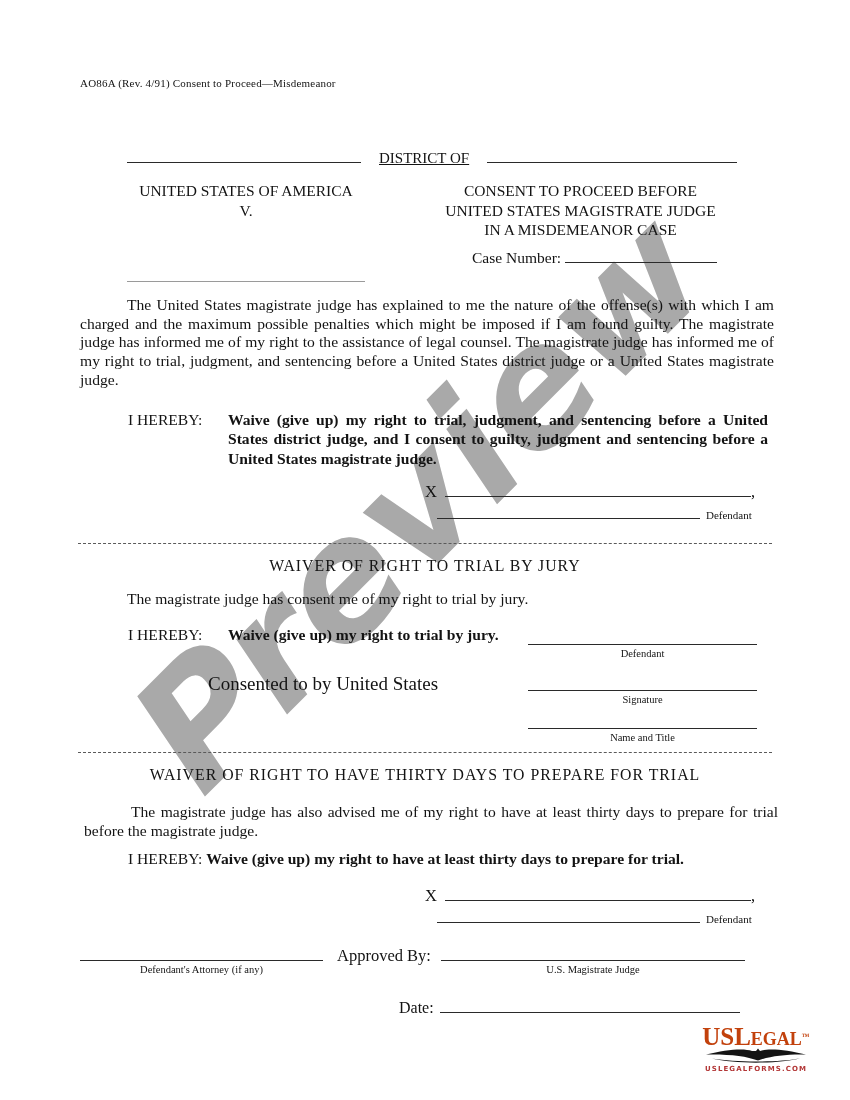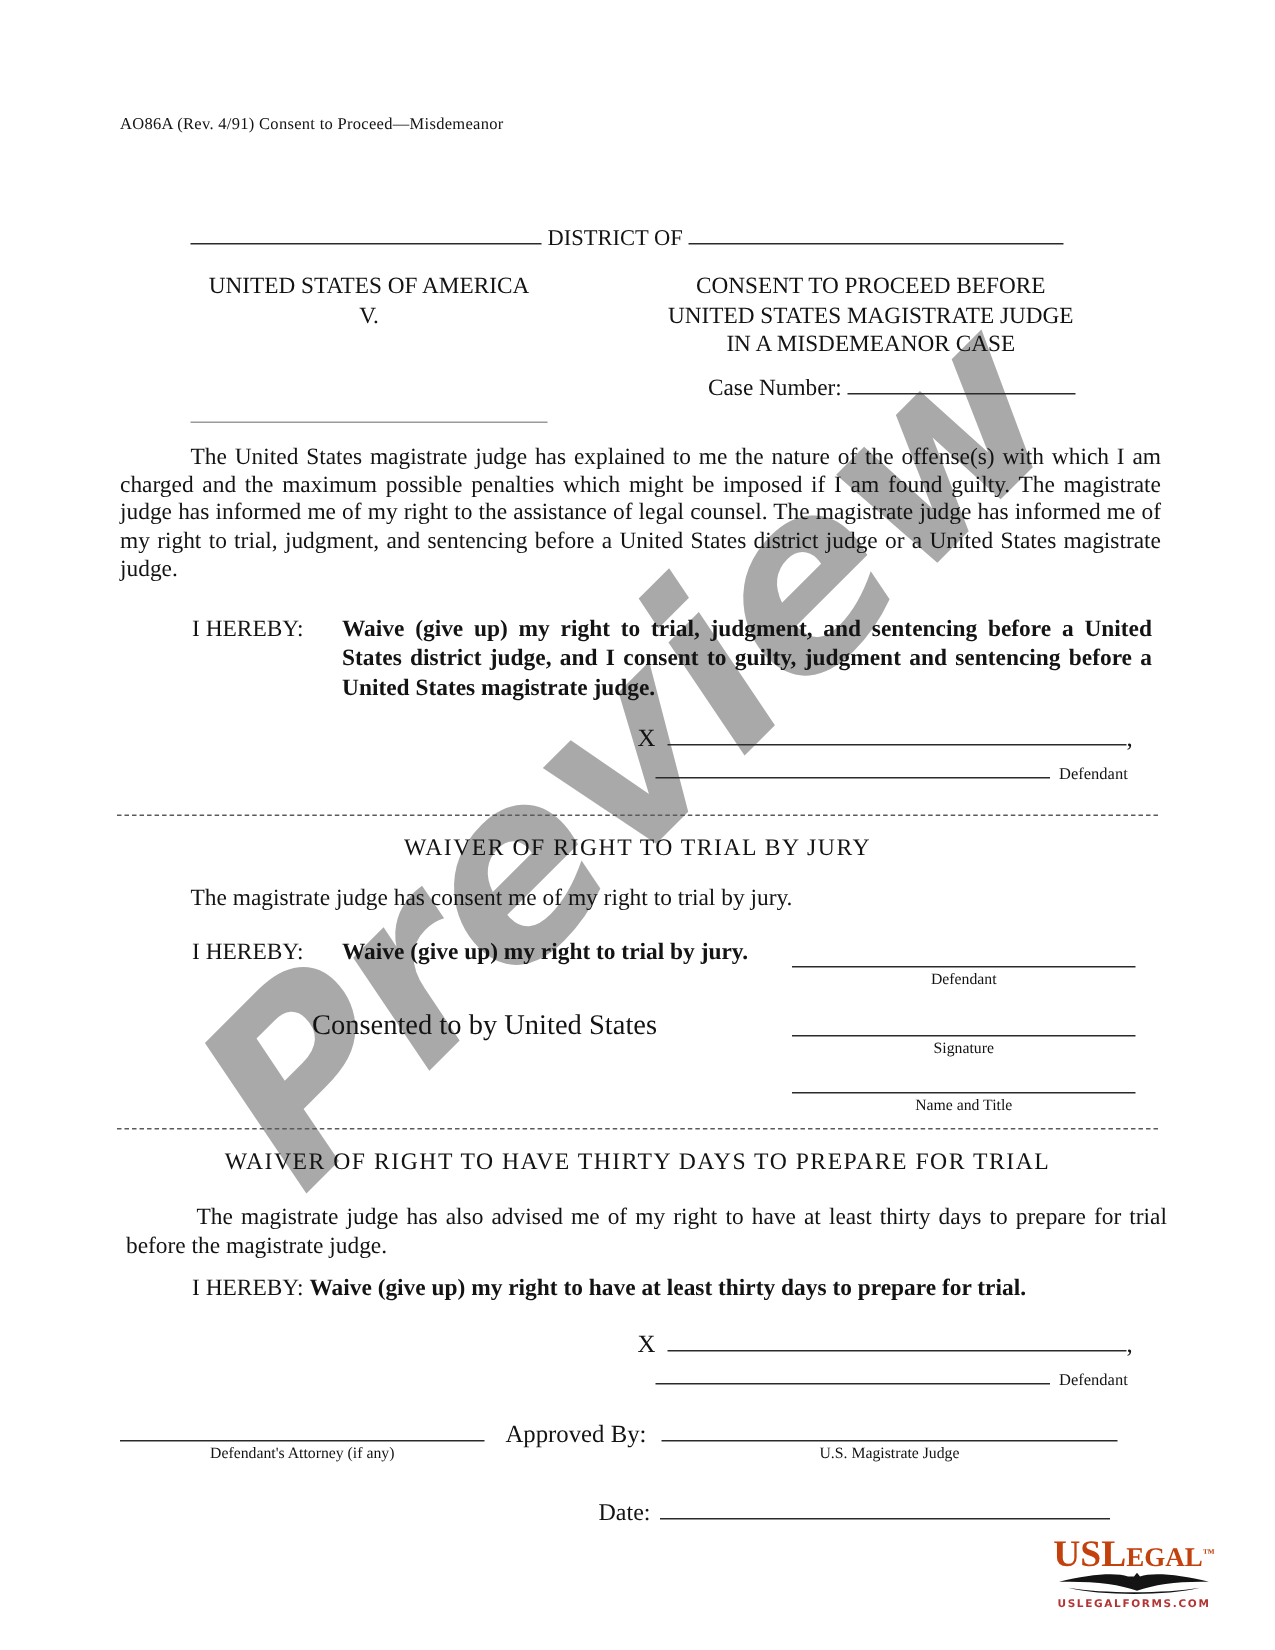--- a/index.html
+++ b/index.html
@@ -17,21 +17,21 @@
     font-size:163px; line-height:1; color:#a9a9a9;
     transform:rotate(-45deg); transform-origin:50% 50%;
   }
 
   .form-id { left:80px; top:77px; font-size:11px; letter-spacing:0.2px; }
   .court-title { left:0; width:850px; top:98px; text-align:center; font-size:28px; }
 
   .district-row { left:127px; top:148px; display:flex; align-items:baseline; font-size:15px; }
   .bline { display:inline-block; border-bottom:1px solid #2a2a2a; height:14px; }
   .district-left { width:234px; }
-  .district-label { margin:0 4px; }
+  .district-label { margin:0 18px;text-decoration:underline; }
   .district-right { width:250px; }
 
   .caption-left { left:127px; top:181px; width:238px; text-align:center; font-size:15.5px; line-height:20px; }
   .caption-right { left:428px; top:181px; width:305px; text-align:center; font-size:15.5px; line-height:19.5px; }
 
   .case-number-row { left:472px; top:248px; font-size:15.5px; }
   .case-number-line { width:152px; margin-left:4px; }
 
   .name-blank { left:127px; top:272px; width:238px; height:9px; border-bottom:1px solid #9a9a9a; }
 

